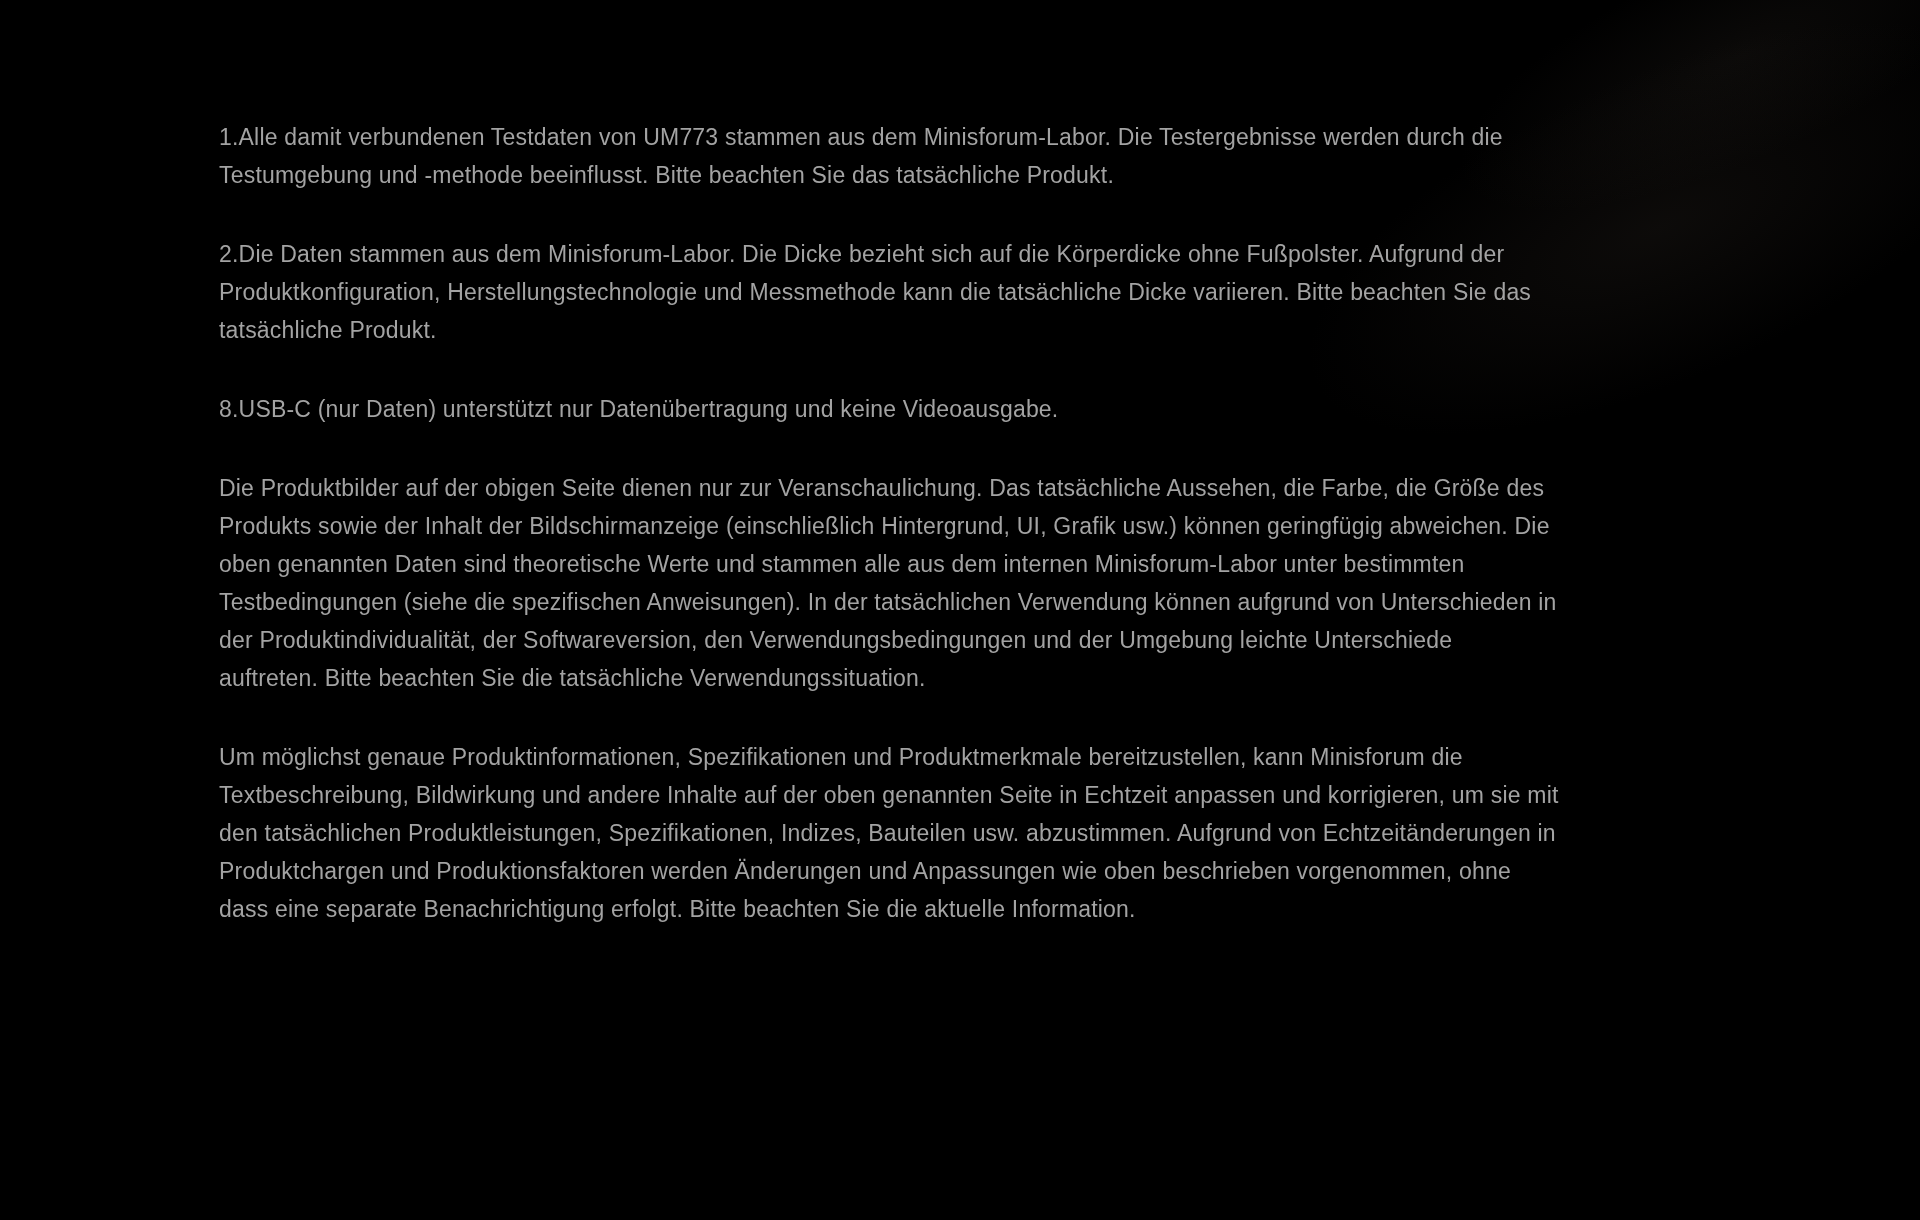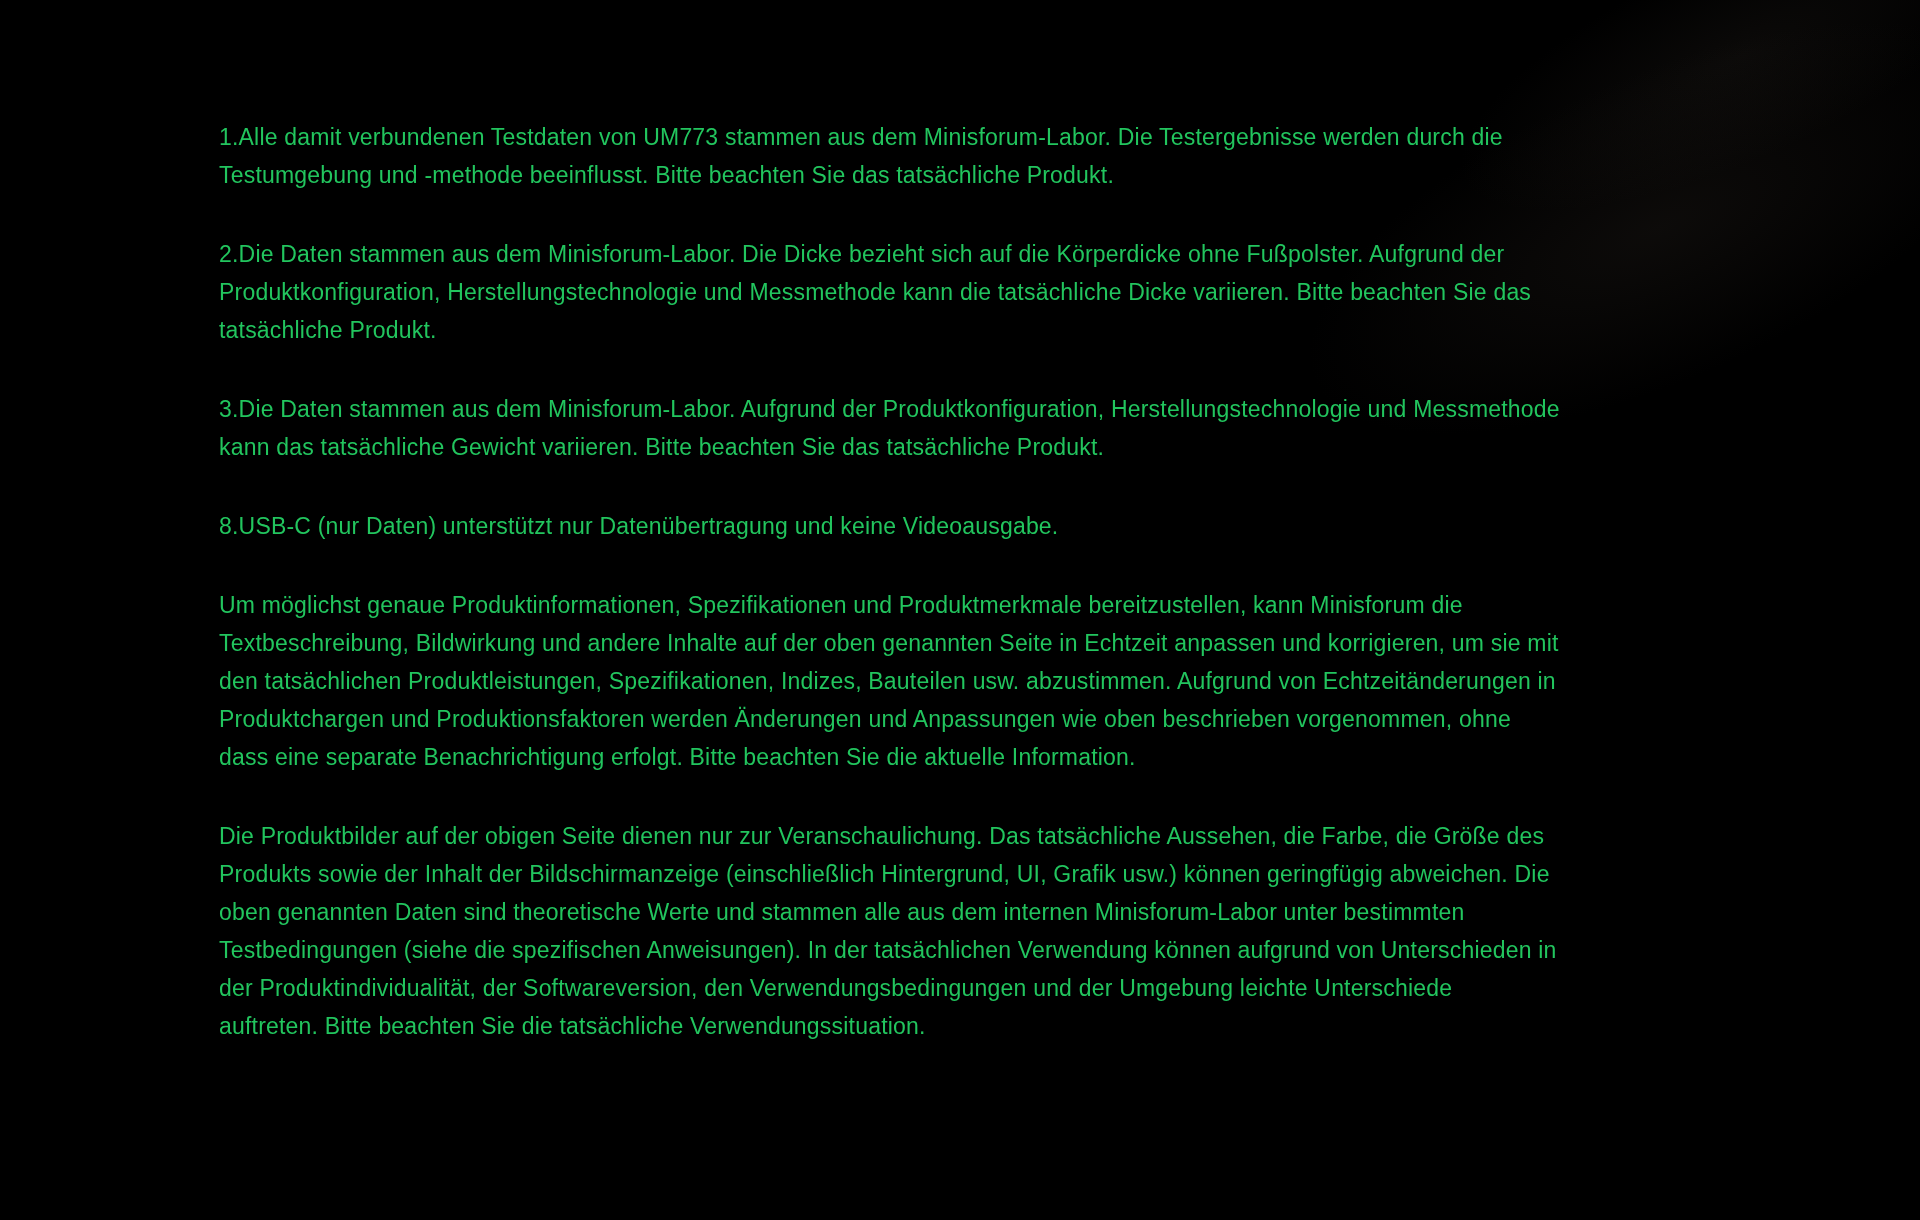--- a/index.html
+++ b/index.html
@@ -25,21 +25,21 @@
       radial-gradient(ellipse 60% 35% at 62% 38%, rgba(58,50,44,0.22), rgba(0,0,0,0) 70%),
       radial-gradient(ellipse 45% 22% at 78% 18%, rgba(70,62,55,0.16), rgba(0,0,0,0) 75%);
     transform: rotate(-24deg);
     pointer-events: none;
   }
   .disclaimer {
     position: absolute;
     left: 219px;
     top: 118px;
     width: 1500px;
-    color: #22c55e;
+    color: #a3a3a3;
     font-size: 23px;
     font-weight: 300;
     line-height: 38px;
     letter-spacing: 0.2px;
   }
   .disclaimer p {
     margin: 0 0 41px 0;
     white-space: pre-line;
   }
   .disclaimer p:last-child {
@@ -50,27 +50,25 @@
 <body>
 
 <div class="bg-glow"></div>
 
 <section class="disclaimer">
   <p>1.Alle damit verbundenen Testdaten von UM773 stammen aus dem Minisforum-Labor. Die Testergebnisse werden durch die
 Testumgebung und -methode beeinflusst. Bitte beachten Sie das tatsächliche Produkt.</p>
   <p>2.Die Daten stammen aus dem Minisforum-Labor. Die Dicke bezieht sich auf die Körperdicke ohne Fußpolster. Aufgrund der
 Produktkonfiguration, Herstellungstechnologie und Messmethode kann die tatsächliche Dicke variieren. Bitte beachten Sie das
 tatsächliche Produkt.</p>
-  <p>3.Die Daten stammen aus dem Minisforum-Labor. Aufgrund der Produktkonfiguration, Herstellungstechnologie und Messmethode
-kann das tatsächliche Gewicht variieren. Bitte beachten Sie das tatsächliche Produkt.</p>
   <p>8.USB-C (nur Daten) unterstützt nur Datenübertragung und keine Videoausgabe.</p>
-  <p>Um möglichst genaue Produktinformationen, Spezifikationen und Produktmerkmale bereitzustellen, kann Minisforum die
-Textbeschreibung, Bildwirkung und andere Inhalte auf der oben genannten Seite in Echtzeit anpassen und korrigieren, um sie mit
-den tatsächlichen Produktleistungen, Spezifikationen, Indizes, Bauteilen usw. abzustimmen. Aufgrund von Echtzeitänderungen in
-Produktchargen und Produktionsfaktoren werden Änderungen und Anpassungen wie oben beschrieben vorgenommen, ohne
-dass eine separate Benachrichtigung erfolgt. Bitte beachten Sie die aktuelle Information.</p>
   <p>Die Produktbilder auf der obigen Seite dienen nur zur Veranschaulichung. Das tatsächliche Aussehen, die Farbe, die Größe des
 Produkts sowie der Inhalt der Bildschirmanzeige (einschließlich Hintergrund, UI, Grafik usw.) können geringfügig abweichen. Die
 oben genannten Daten sind theoretische Werte und stammen alle aus dem internen Minisforum-Labor unter bestimmten
 Testbedingungen (siehe die spezifischen Anweisungen). In der tatsächlichen Verwendung können aufgrund von Unterschieden in
 der Produktindividualität, der Softwareversion, den Verwendungsbedingungen und der Umgebung leichte Unterschiede
 auftreten. Bitte beachten Sie die tatsächliche Verwendungssituation.</p>
+  <p>Um möglichst genaue Produktinformationen, Spezifikationen und Produktmerkmale bereitzustellen, kann Minisforum die
+Textbeschreibung, Bildwirkung und andere Inhalte auf der oben genannten Seite in Echtzeit anpassen und korrigieren, um sie mit
+den tatsächlichen Produktleistungen, Spezifikationen, Indizes, Bauteilen usw. abzustimmen. Aufgrund von Echtzeitänderungen in
+Produktchargen und Produktionsfaktoren werden Änderungen und Anpassungen wie oben beschrieben vorgenommen, ohne
+dass eine separate Benachrichtigung erfolgt. Bitte beachten Sie die aktuelle Information.</p>
 </section>
 
 </body></html>

